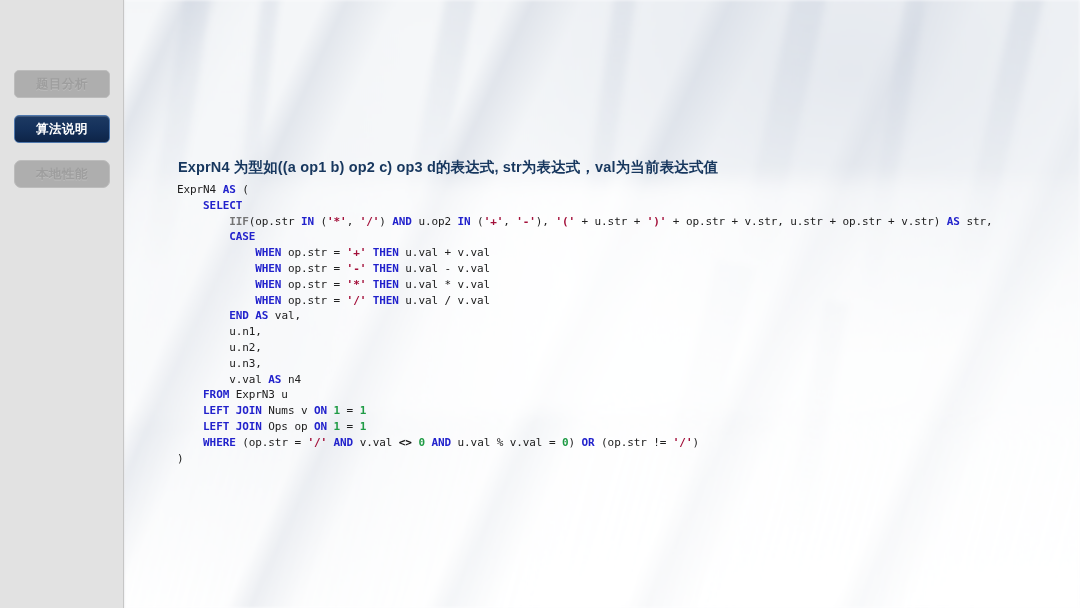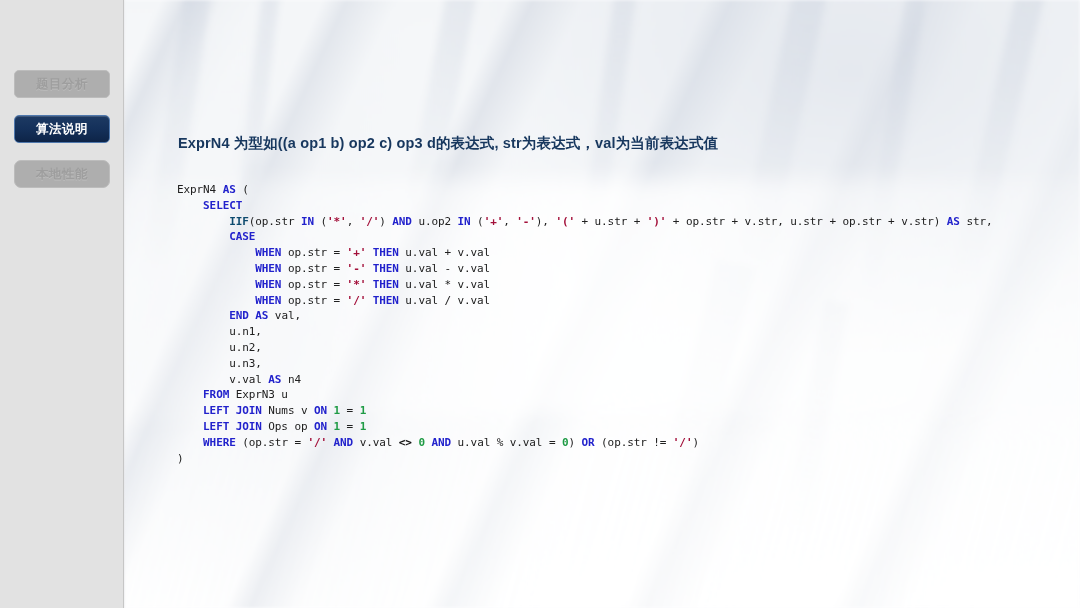--- a/index.html
+++ b/index.html
@@ -119,21 +119,21 @@
     left: 54px; top: 64px;
     font-size: 34px;
     font-weight: bold;
     color: #17375e;
     letter-spacing: 0.4px;
     white-space: nowrap;
   }
 
   #subtitle {
     position: absolute;
-    left: 54px; top: 134px;
+    left: 54px; top: 158px;
     font-size: 14.5px;
     font-weight: bold;
     color: #17375e;
     letter-spacing: 0.15px;
     white-space: nowrap;
     text-align: right;
   }
 
   
   #code-block {
@@ -144,21 +144,21 @@
     font-size: 11px;
     line-height: 15.8px;
     color: #202020;
     white-space: pre-wrap;
     word-break: break-word;
     letter-spacing: -0.1px;
   }
   #code-block .k   { color: #2222cc; font-weight: bold; }   
   #code-block .s   { color: #a3103a; font-weight: bold; }   
   #code-block .n   { color: #1f9b45; font-weight: bold; }   
-  #code-block .f   { color: #0c4a6e; font-weight: bold; }   
+  #code-block .f   { color: #737373; font-weight: bold; }   
   #code-block .o   { color: #111111; font-weight: bold; }   
   #code-block .p   { color: #202020; }                      
 </style>
 </head>
 <body>
 
 <div id="slide">
 
   <div id="bg-texture">
     <div class="beam" style="left:40px;  top:-20px; width:26px; height:300px; transform:rotate(9deg);"></div>

